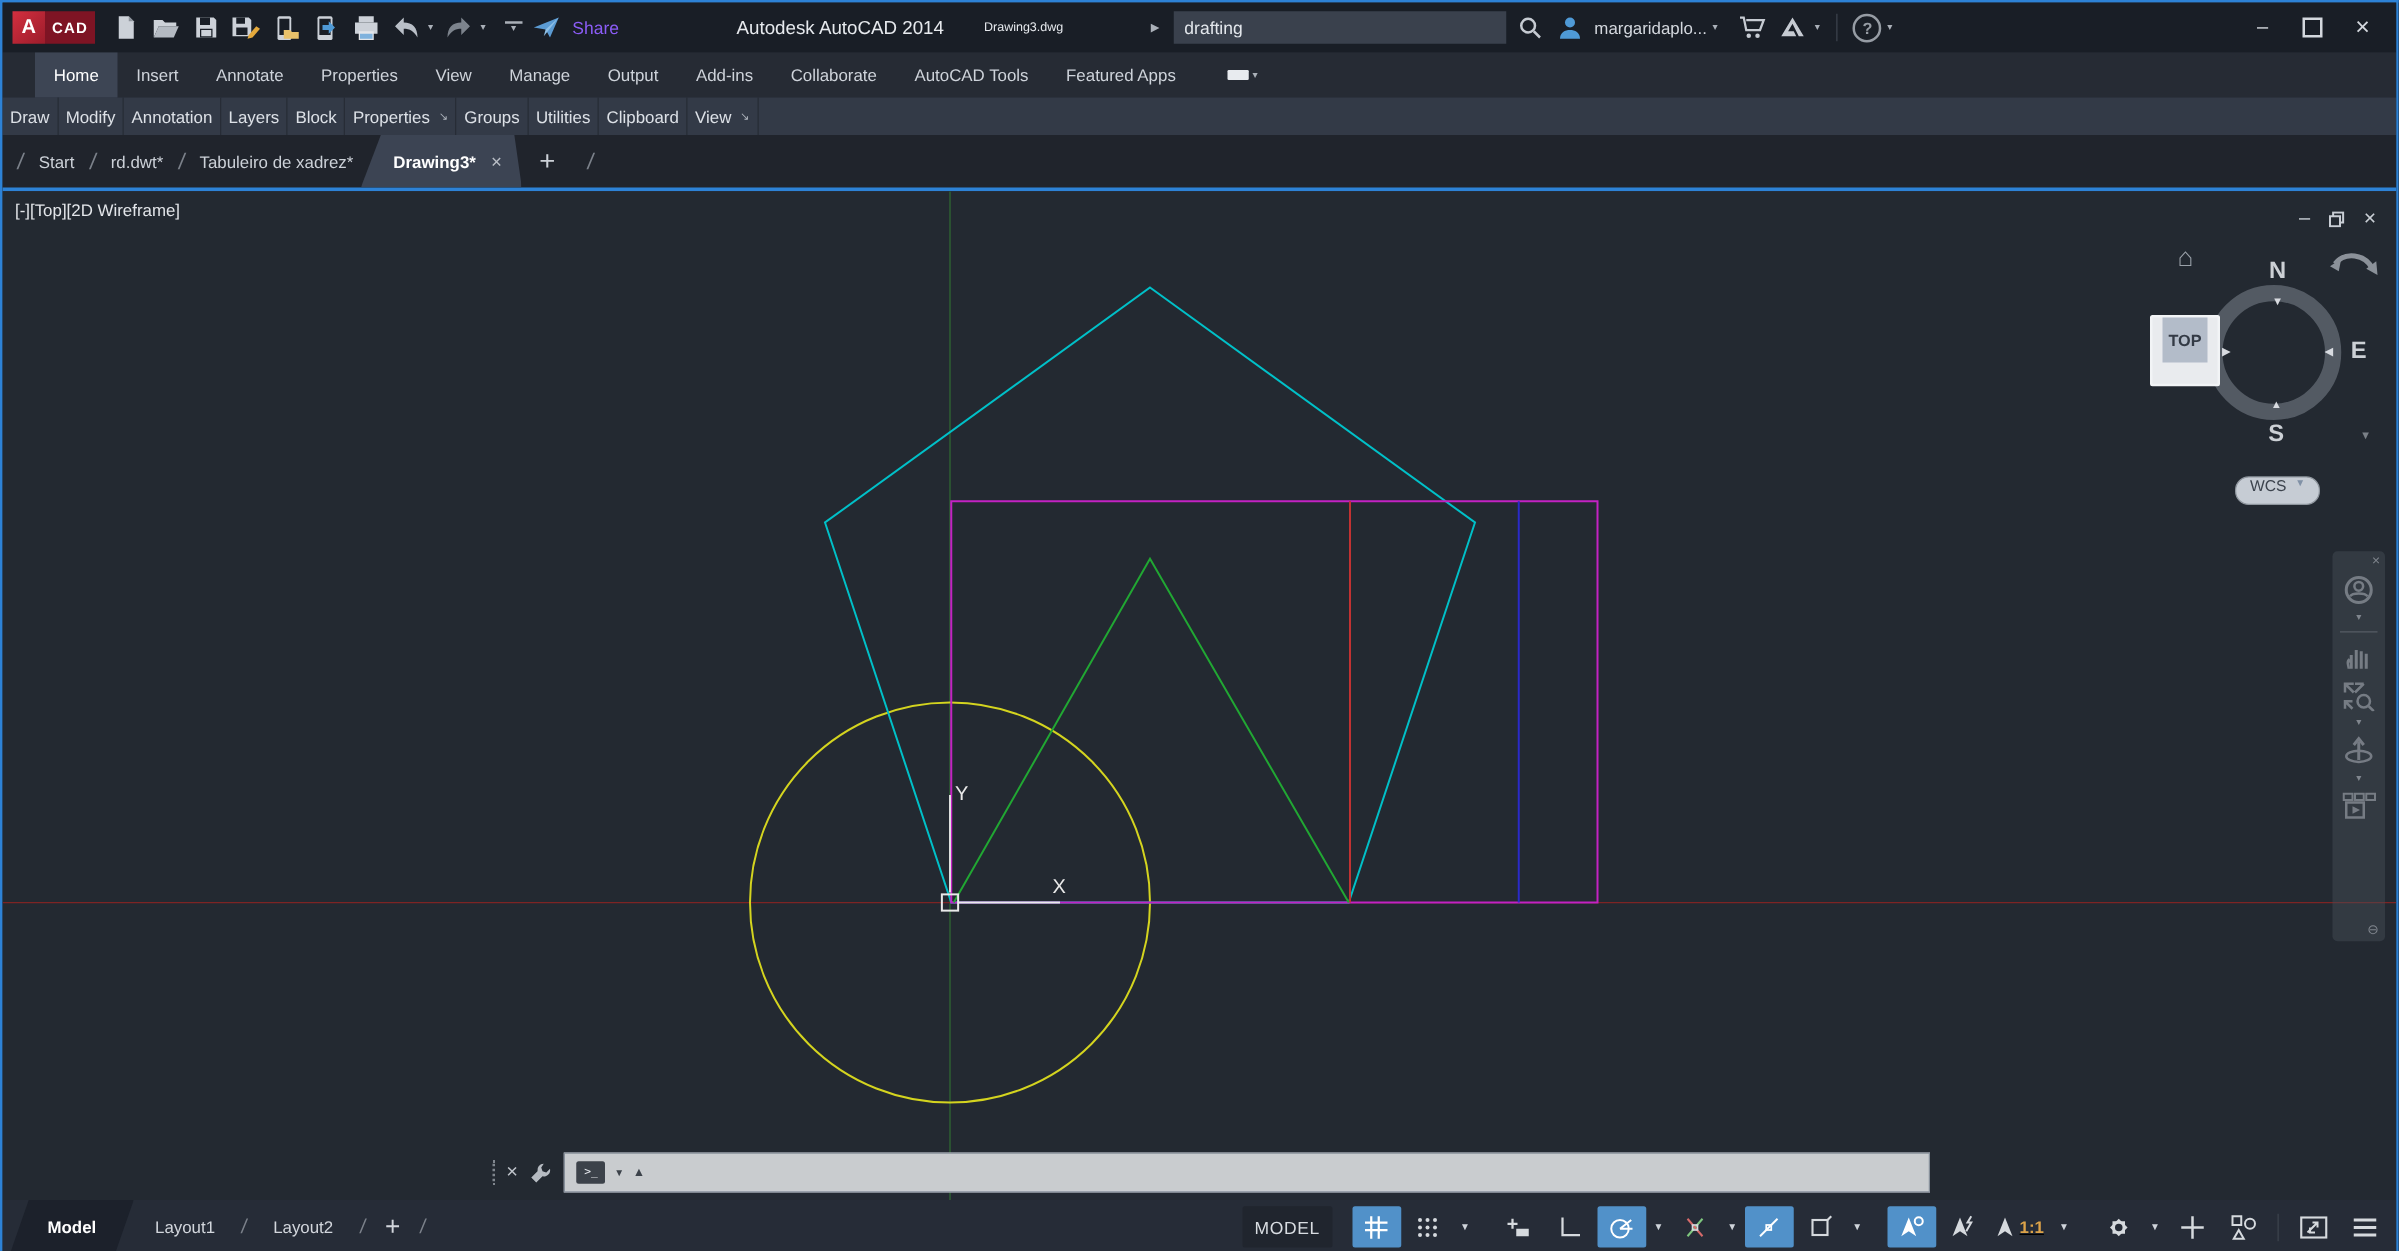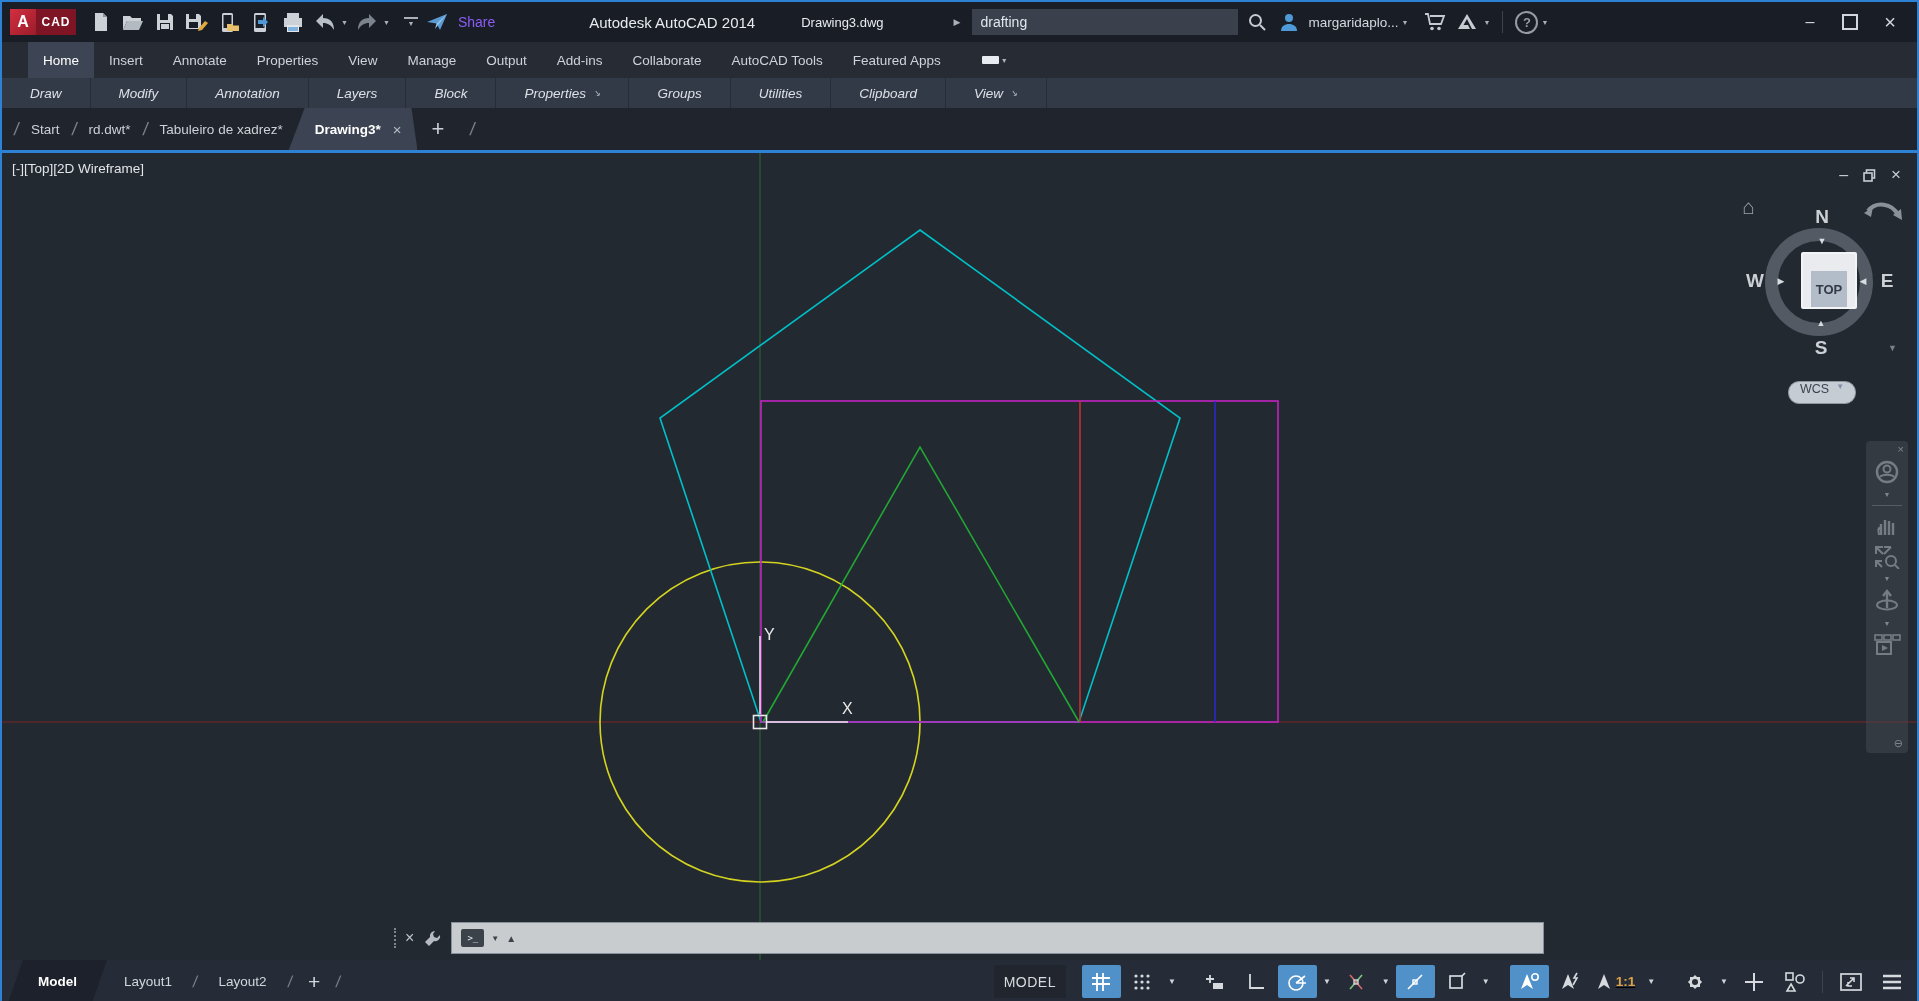--- a/index.html
+++ b/index.html
@@ -9,58 +9,58 @@
   
   .titlebar{height:40px;background:#191e26;display:flex;align-items:center;padding:0 8px;gap:6px;}
   .logo{display:flex;height:26px;margin-right:6px;cursor:pointer;}
   .logo .a{width:26px;background:linear-gradient(135deg,#d32f3f,#9c1c2b);color:#fff;font-weight:bold;font-size:16px;display:flex;align-items:center;justify-content:center;}
   .logo .cad{width:40px;background:#7e1424;color:#fff;font-weight:bold;font-size:12px;display:flex;align-items:center;justify-content:center;letter-spacing:1px;}
   .qat{width:26px;height:26px;display:flex;align-items:center;justify-content:center;cursor:pointer;}
   .qat svg{display:block;}
   .mini-caret{font-size:7px;color:#aab0b8;margin-left:-3px;cursor:pointer;}
   .share{color:#8b5cf6;font-size:14px;margin-left:2px;cursor:pointer;}
   .apptitle{color:#e7eaee;font-size:15px;margin-left:88px;white-space:nowrap;}
-  .doctitle{color:#e7eaee;font-size:13px;margin-left:40px;white-space:nowrap;}
+  .doctitle{color:#e7eaee;font-size:10px;margin-left:26px;white-space:nowrap;}
   .tb-caret{color:#aab0b8;font-size:9px;margin-left:64px;}
   .search{width:250px;height:26px;background:#3a414d;border:none;outline:none;color:#e3e7ec;font-size:14px;padding:0 8px;margin-left:6px;font-family:"Liberation Sans",sans-serif;}
   .tb-ico{display:flex;align-items:center;justify-content:center;width:26px;height:26px;cursor:pointer;}
   .username{color:#d4d8de;font-size:13.5px;white-space:nowrap;cursor:pointer;}
   .tb-sep{width:1px;height:22px;background:#3c434d;margin:0 6px;}
   .help-circle{width:19px;height:19px;border-radius:50%;border:2px solid #969ca4;color:#969ca4;font-weight:bold;font-size:13px;display:flex;align-items:center;justify-content:center;}
   .winctl{display:flex;gap:10px;margin-left:auto;margin-right:4px;}
   .winbtn{width:30px;height:28px;display:flex;align-items:center;justify-content:center;color:#d3d7dd;font-size:16px;cursor:pointer;}
   .maxbox{width:12px;height:12px;border:2px solid #d3d7dd;}
   
   .rtabs{height:36px;background:#262b34;display:flex;align-items:stretch;padding-left:26px;}
   .rtab{display:flex;align-items:center;padding:0 15px;color:#ced3da;font-size:13.5px;cursor:pointer;}
   .rtab.active{background:#3d4554;color:#fff;}
   .ribbon-min{display:flex;align-items:center;gap:5px;margin-left:26px;cursor:pointer;}
   .ribbon-min .bar{width:17px;height:8px;background:#e8ebef;border-radius:1px;}
   .panels{height:30px;background:#333a47;display:flex;align-items:stretch;}
-  .panel{display:flex;align-items:center;gap:7px;padding:0 28px;color:#dde1e7;font-size:13.5px;border-right:1px solid #272c36;cursor:pointer;font-style:italic;}
+  .panel{display:flex;align-items:center;gap:7px;padding:0 6px;color:#dde1e7;font-size:13.5px;border-right:1px solid #272c36;cursor:pointer;}
   .flyout{font-size:9px;color:#aeb4bc;}
   
   .ftabs{height:42px;background:#20242c;display:flex;align-items:center;}
   .fsep{color:#7c828b;font-size:18px;margin:0 12px;transform:skewX(-8deg);}
   .ftab{color:#ccd1d8;font-size:13.5px;cursor:pointer;white-space:nowrap;}
   .ftab.active{height:42px;display:flex;align-items:center;gap:12px;background:#3c4453;color:#fff;font-weight:bold;padding:0 16px 0 26px;clip-path:polygon(16px 0,calc(100% - 6px) 0,100% 100%,0 100%);margin-left:6px;}
   .ftab-close{font-weight:normal;color:#b9bec6;font-size:15px;cursor:pointer;}
   .fplus{color:#ccd1d8;font-size:22px;margin:0 14px;cursor:pointer;}
   .accent-line{height:3px;background:#2d82d6;}
   
   .viewport{position:relative;height:807px;background:#232931;overflow:hidden;}
   .draw{position:absolute;left:0;top:0;}
   .vplabel{position:absolute;left:10px;top:8px;color:#e2e5e9;font-size:13.5px;}
   .vpctl{position:absolute;top:12px;right:16px;display:flex;gap:15px;align-items:center;color:#c9ced5;}
   .vpctl span,.vpctl svg{cursor:pointer;}
   
   .vc-ring{position:absolute;left:1763px;top:75px;width:82px;height:82px;border:13px solid rgba(92,99,108,0.85);border-radius:50%;}
   .vc-letter{position:absolute;transform:translate(-50%,-50%);color:#ccd0d5;font-weight:bold;font-size:19px;cursor:pointer;}
   .vc-caret{position:absolute;transform:translate(-50%,-50%);color:#d8dbe0;font-size:9px;cursor:pointer;}
-  .vc-face{position:absolute;left:1799px;top:99px;width:56px;height:57px;background:#e9ebee;border:2px solid #f2f4f6;border-radius:2px;display:flex;align-items:flex-end;justify-content:center;cursor:pointer;box-sizing:border-box;}
+  .vc-face{position:absolute;left:1718px;top:99px;width:56px;height:57px;background:#e9ebee;border:2px solid #f2f4f6;border-radius:2px;display:flex;align-items:flex-start;justify-content:center;cursor:pointer;box-sizing:border-box;}
   .vc-face-inner{width:36px;height:36px;background:#b3bcc9;display:flex;align-items:center;justify-content:center;color:#333a45;font-weight:bold;font-size:13px;}
   .vc-home{position:absolute;left:1740px;top:42px;color:#9aa1a9;font-size:21px;cursor:pointer;}
   .vc-rot{position:absolute;left:1860px;top:46px;cursor:pointer;}
   .vc-drop{position:absolute;left:1886px;top:190px;color:#7a8087;font-size:9px;cursor:pointer;}
   .wcs{position:absolute;left:1786px;top:228px;width:68px;height:23px;background:#c6ccd4;border:1px solid #8f969e;border-radius:11px;display:flex;align-items:flex-start;justify-content:center;gap:7px;color:#3c434d;font-size:12.5px;cursor:pointer;box-sizing:border-box;}
   .wcs .c{color:#8091a6;font-size:8px;}
   
   .navbar{position:absolute;right:9px;top:288px;width:42px;height:312px;background:rgba(72,79,88,0.45);border-radius:4px;display:flex;flex-direction:column;align-items:center;padding-top:2px;box-sizing:border-box;}
   .nav-close{align-self:flex-end;margin-right:4px;color:#80868e;font-size:11px;cursor:pointer;}
   .nav-ico{margin:4px 0;cursor:pointer;opacity:0.8;}

